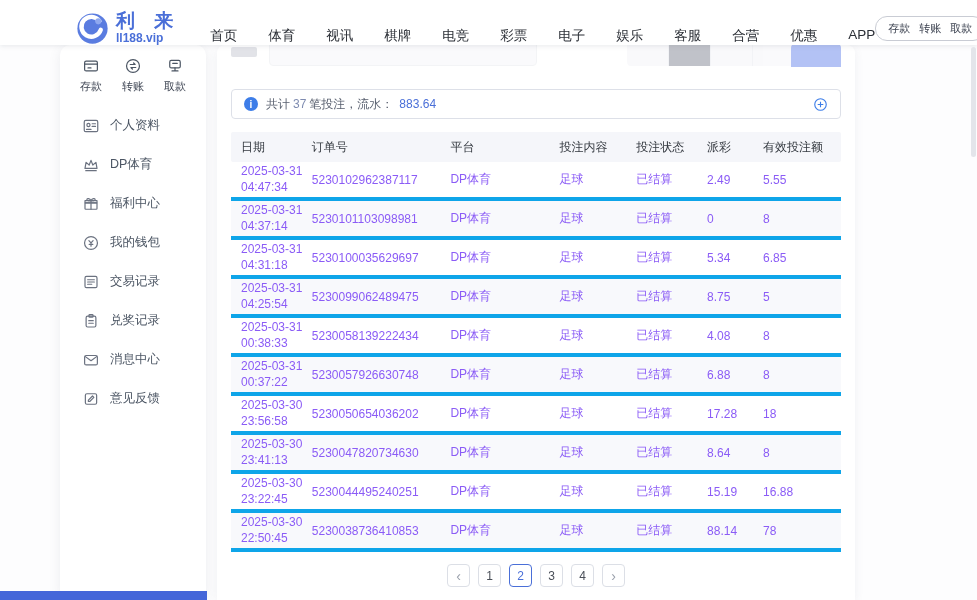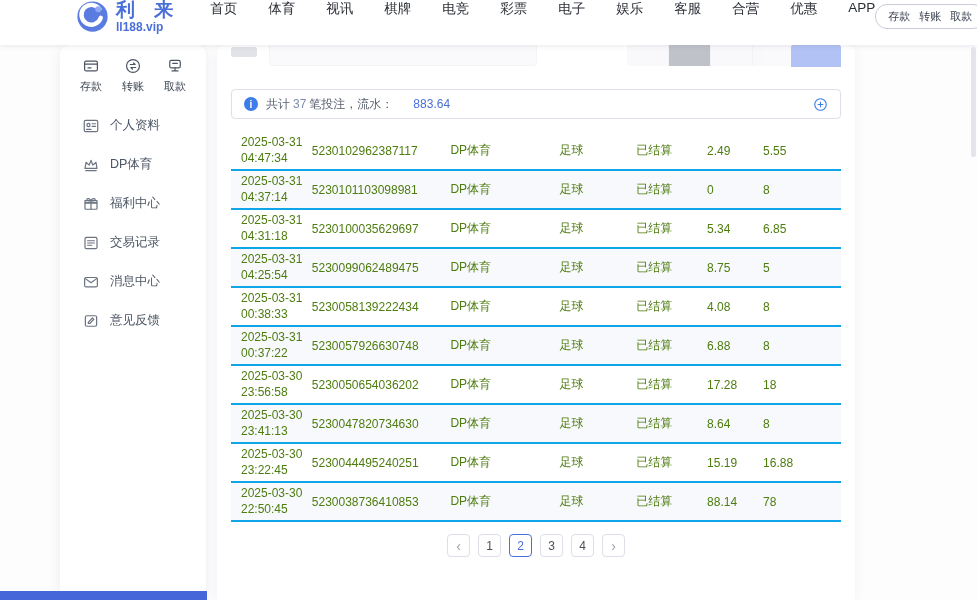--- a/index.html
+++ b/index.html
@@ -1,21 +1,21 @@
 <!DOCTYPE html>
 <html style="--accent: #4a6fd8; --button: #4a6ee8; --assets: #b5564a; --active-bg: #eef3fc; --thead-bg: #f5f6fa; --stripe: #f8f9fc;"><head>
 <meta charset="utf-8">
 <style>
   *{margin:0;padding:0;box-sizing:border-box}
   html,body{width:977px;height:600px}
   body{font-family:"Liberation Sans","DejaVu Sans",sans-serif;background:#fdfdfe;position:relative;overflow:hidden;color:#333}
 
   
   .topbar{position:absolute;top:0;left:0;width:977px;height:45px;background:#fff;
-    box-shadow:0 1px 5px rgba(60,70,90,.12);display:flex;align-items:flex-start;z-index:30;padding:0 26px 0 76px}
+    box-shadow:0 1px 5px rgba(60,70,90,.12);display:flex;align-items:flex-end;z-index:30;padding:0 26px 0 76px}
   .logo{display:flex;align-items:center;gap:7px;margin-right:30px}
   .logo-mark{width:33px;height:33px;display:block}
   .logo-cn{font-size:19px;font-weight:bold;color:var(--accent,#4a6fd8);letter-spacing:7px;line-height:1.05;white-space:nowrap}
   .logo-dm{font-size:12px;font-weight:bold;color:var(--accent,#4a6fd8)}
   .nav{display:flex;gap:31px;font-size:13.5px;color:#2b2f36}
   .nav-item{cursor:pointer;white-space:nowrap}
   .top-right{margin-left:auto;display:flex;align-items:center;gap:11px}
   .quick-pill{display:flex;gap:9px;border:1px solid #c9ccd4;border-radius:12px;padding:4px 12px;
     font-size:11px;color:#3c4250;white-space:nowrap}
   .quick-pill span{cursor:pointer}
@@ -53,28 +53,28 @@
   .filter-seg .seg{flex:1;border-right:1px solid #e2e4ea}
   .filter-seg .seg.dark{background:#6a7080}
   .filter-btn{position:absolute;right:0;top:-1px;width:50px;height:28px;background:var(--button,#4a6ee8);border-radius:4px}
 
   
   .summary{margin-top:22px;height:30px;border:1px solid #dde0e8;border-radius:4px;display:flex;
     align-items:center;padding:0 12px;font-size:12px;color:#5a6170;background:#fff}
   .summary .info-ic{width:14px;height:14px;border-radius:50%;background:#3d7de8;color:#fff;font-size:10px;
     font-weight:bold;display:inline-flex;align-items:center;justify-content:center;margin-right:8px;font-style:normal;flex:none}
   .summary .count{color:#7e8bb0;margin:16px 3px}
-  .summary .flow{color:var(--accent,#4a6fd8);margin-left:20px}
+  .summary .flow{color:var(--accent,#4a6fd8);margin-left:6px}
   .summary .plus{margin-left:auto;color:#3d7de8;cursor:pointer}
 
   
   .tbl{margin-top:13px;font-size:12px}
   .trow{display:grid;grid-template-columns:12% 23.5% 18.5% 13% 12% 9.5% 11.5%;align-items:center;padding:0 10px}
   .thead{height:30px;background:var(--thead-bg,#f5f6fa);color:#33383f;font-weight:500;border-radius:2px}
-  .tbody .trow{height:39px;color:#4d7c0f;border-bottom:2px solid #0ea5e9}
+  .tbody .trow{height:39px;color:#8b5cf6;border-bottom:4px solid #0ea5e9}
   .tbody .trow:nth-child(even){background:var(--stripe,#f8f9fc)}
   .cell-date{line-height:1.32}
 
   
   .pager{margin-top:12px;display:flex;justify-content:center;gap:8px}
   .pg{min-width:23px;height:23px;border:1px solid #dcdfe6;border-radius:4px;background:#fff;color:#4a4f58;
     font-size:12px;display:inline-flex;align-items:center;justify-content:center;cursor:pointer;padding:0 4px}
   .pg.arrow{color:#9aa0ab;font-size:14px}
   .pg.active{border-color:var(--accent,#4a6fd8);color:var(--accent,#4a6fd8)}
 
@@ -191,25 +191,44 @@
           <svg width="18" height="18" viewBox="0 0 24 24" fill="none" stroke="currentColor" stroke-width="1.6" stroke-linecap="round" stroke-linejoin="round">
             <rect x="4" y="10.5" width="16" height="8.5" rx="1"></rect>
             <path d="M4 7.5h16v3H4zM12 7.5V19M12 7.5C10.5 4.5 6.5 4 6.5 6s3.5 2.2 5.5 1.5zM12 7.5c1.5-3 5.5-3.5 5.5-1.5s-3.5 2.2-5.5 1.5z"></path>
           </svg>
         </span>
         <span>福利中心</span>
       </div>
       <div class="side-item">
         <span class="icn">
           <svg width="18" height="18" viewBox="0 0 24 24" fill="none" stroke="currentColor" stroke-width="1.6" stroke-linecap="round" stroke-linejoin="round">
+            <circle cx="12" cy="12" r="8.6"></circle>
+            <path d="M9.2 8.8l2.8 3 2.8-3M12 11.8v4.4M9.5 13.8h5"></path>
+          </svg>
+        </span>
+        <span>我的钱包</span>
+      </div>
+      <div class="side-item">
+        <span class="icn">
+          <svg width="18" height="18" viewBox="0 0 24 24" fill="none" stroke="currentColor" stroke-width="1.6" stroke-linecap="round" stroke-linejoin="round">
             <rect x="4" y="4.5" width="16" height="15" rx="2"></rect>
             <path d="M7.5 9h9M7.5 12h9M7.5 15h5.5"></path>
           </svg>
         </span>
         <span>交易记录</span>
+      </div>
+      <div class="side-item">
+        <span class="icn">
+          <svg width="18" height="18" viewBox="0 0 24 24" fill="none" stroke="currentColor" stroke-width="1.6" stroke-linecap="round" stroke-linejoin="round">
+            <rect x="5.5" y="5.5" width="13" height="14.5" rx="2"></rect>
+            <rect x="9.3" y="3.5" width="5.4" height="3.4" rx="1"></rect>
+            <path d="M9 11.5h6M9 15h6"></path>
+          </svg>
+        </span>
+        <span>兑奖记录</span>
       </div>
       <div class="side-item">
         <span class="icn">
           <svg width="18" height="18" viewBox="0 0 24 24" fill="none" stroke="currentColor" stroke-width="1.6" stroke-linecap="round" stroke-linejoin="round">
             <rect x="3.5" y="6" width="17" height="12.5" rx="2"></rect>
             <path d="M4.5 7.5L12 13l7.5-5.5"></path>
           </svg>
         </span>
         <span>消息中心</span>
       </div>
@@ -246,20 +265,29 @@
     <span class="flow">883.64</span>
     <span class="plus icn">
       <svg width="15" height="15" viewBox="0 0 24 24" fill="none" stroke="currentColor" stroke-width="1.8">
         <circle cx="12" cy="12" r="9.2"></circle>
           <path d="M12 7.5v9M7.5 12h9"></path>
       </svg>
     </span>
   </div>
 
   <div class="tbl">
+    <div class="trow thead" id="thead">
+        <span>日期</span>
+        <span>订单号</span>
+        <span>平台</span>
+        <span>投注内容</span>
+        <span>投注状态</span>
+        <span>派彩</span>
+        <span>有效投注额</span>
+      </div>
     <div class="tbody" id="tbody">
         <div class="trow">
           <div class="cell-date">
             <div>2025-03-31</div>
             <div>04:47:34</div>
           </div>
           <div>5230102962387117</div>
           <div>DP体育</div>
           <div>足球</div>
           <div>已结算</div>

